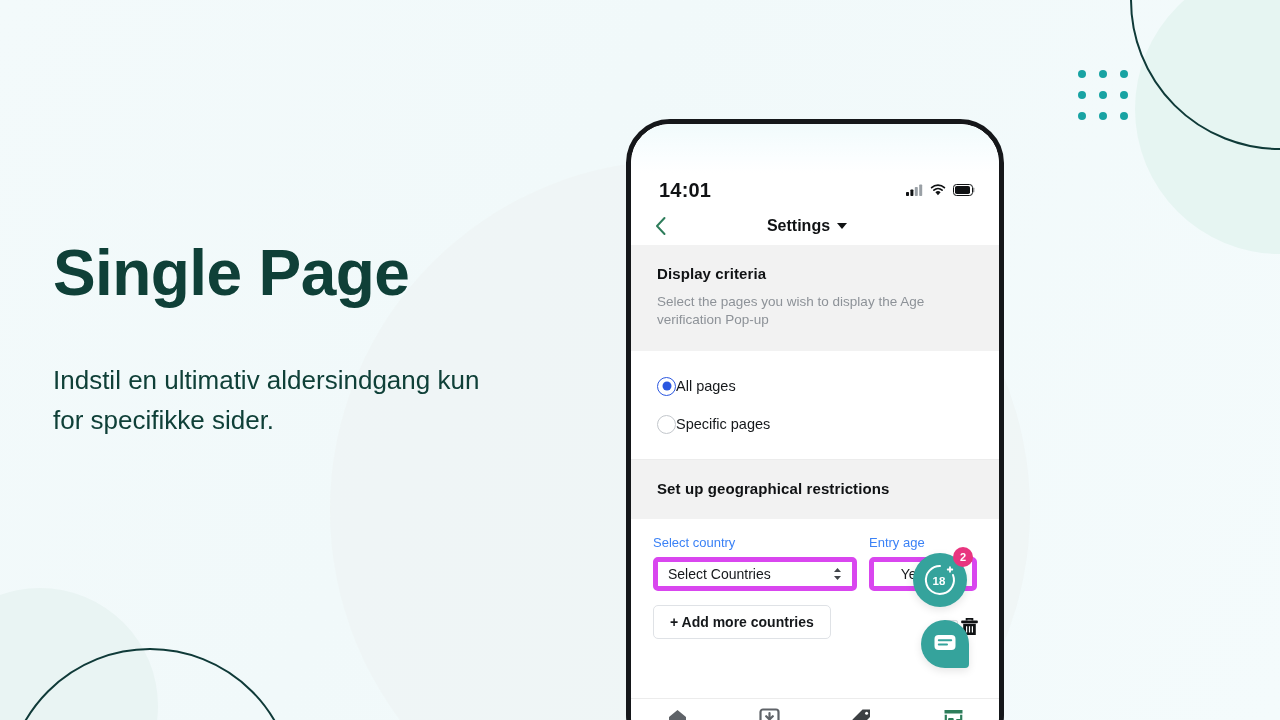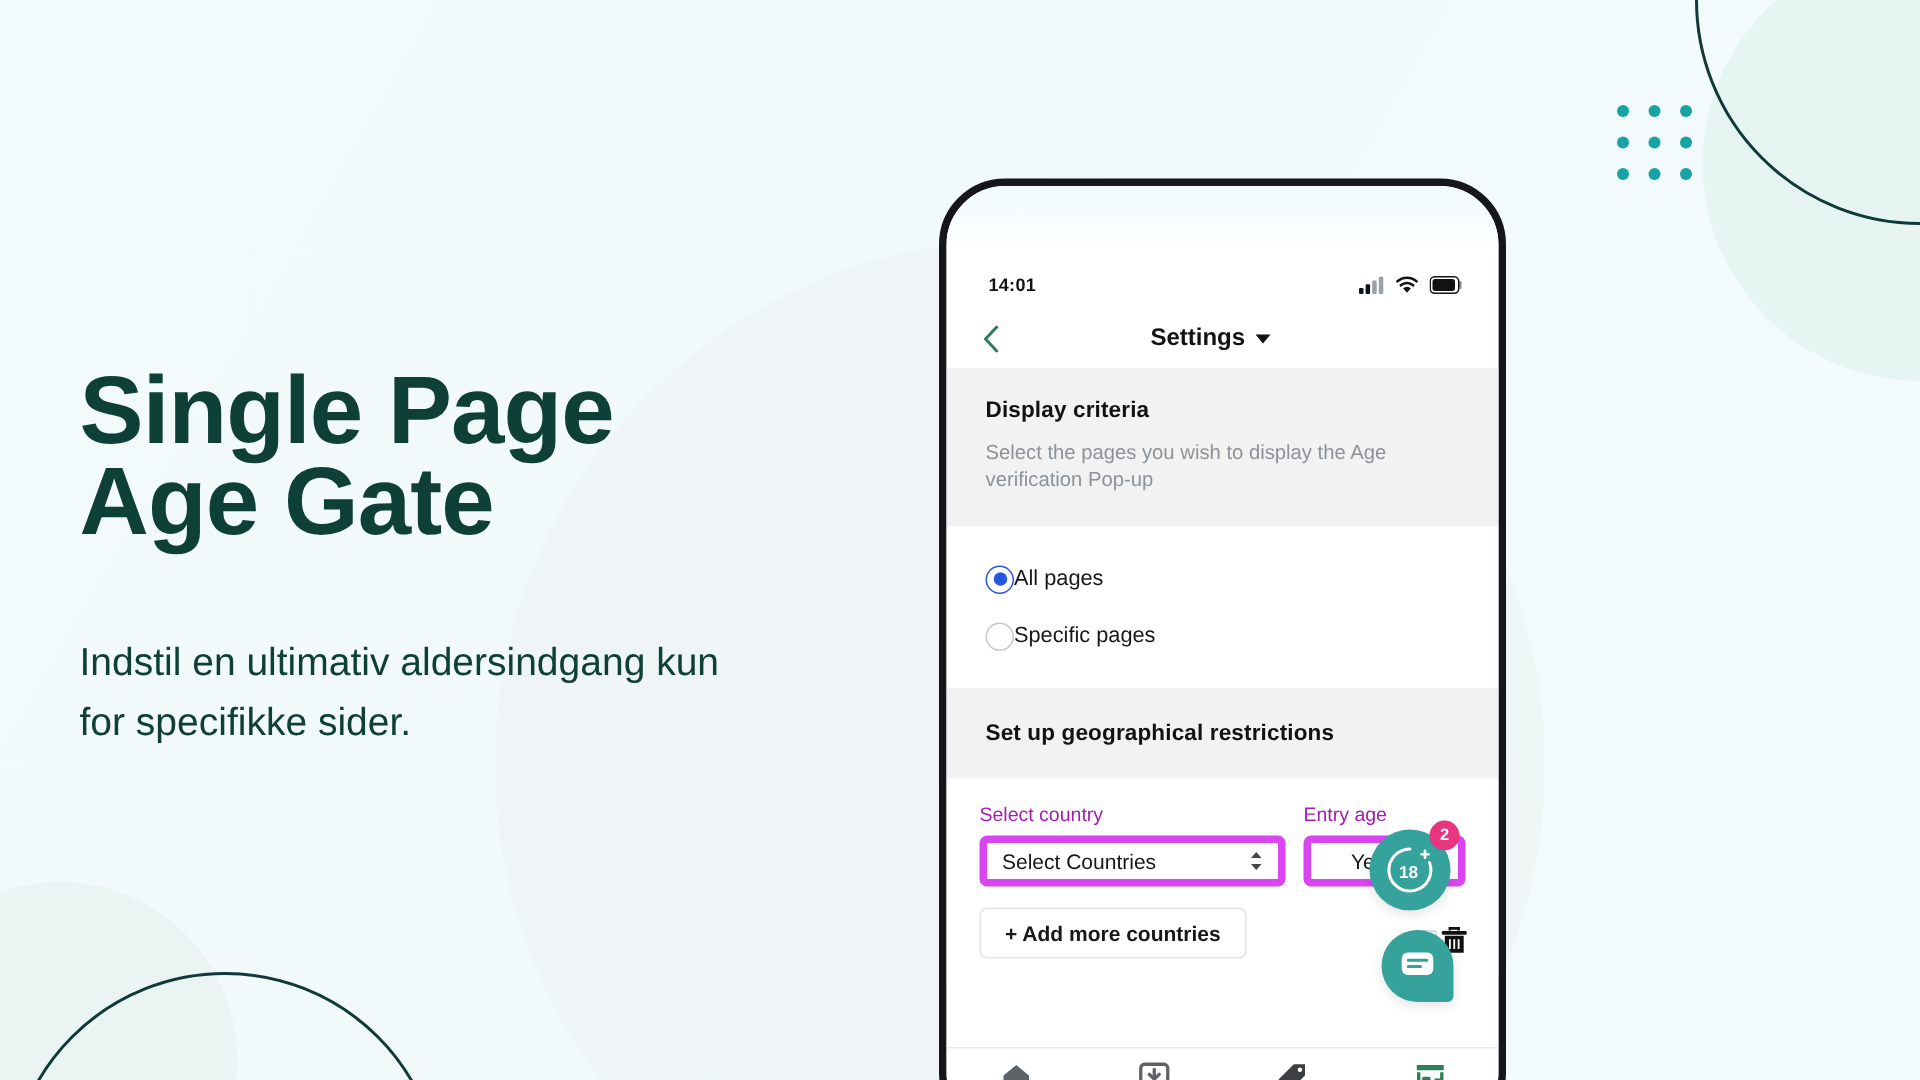--- a/index.html
+++ b/index.html
@@ -141,21 +141,21 @@
   .statusbar {
     height: 34px;
     flex: 0 0 auto;
     background: #ffffff;
     display: flex;
     align-items: center;
     justify-content: space-between;
     padding: 0 24px 0 28px;
   }
   .clock {
-    font-size: 12px;
+    font-size: 20px;
     font-weight: bold;
     color: #101214;
     letter-spacing: .2px;
   }
   .status-icons {
     display: flex;
     align-items: center;
     gap: 7px;
   }
 
@@ -265,21 +265,21 @@
     padding: 16px 22px 14px 22px;
   }
   .form-row {
     display: flex;
     gap: 12px;
   }
   .field-country { flex: 1 1 auto; }
   .field-age { width: 108px; flex: 0 0 auto; }
   .field-label {
     font-size: 13px;
-    color: #a21caf;
+    color: #3b82f6;
     margin-bottom: 7px;
     white-space: nowrap;
   }
   .select-box,
   .input-box {
     height: 34px;
     border: 5px solid #d946ef;
     border-radius: 5px;
     background: #fff;
     display: flex;
@@ -407,21 +407,20 @@
       <i></i>
       <i></i>
       <i></i>
       <i></i>
   </div>
 </div>
 
 <div class="copy">
   <h1 class="headline">
     <span>Single Page</span>
-    <span>Age Gate</span>
   </h1>
   <p class="subcopy">
     <span>Indstil en ultimativ aldersindgang kun</span>
     <span>for specifikke sider.</span>
   </p>
 </div>
 
 <div class="phone">
   <div class="phone-inner">
 

